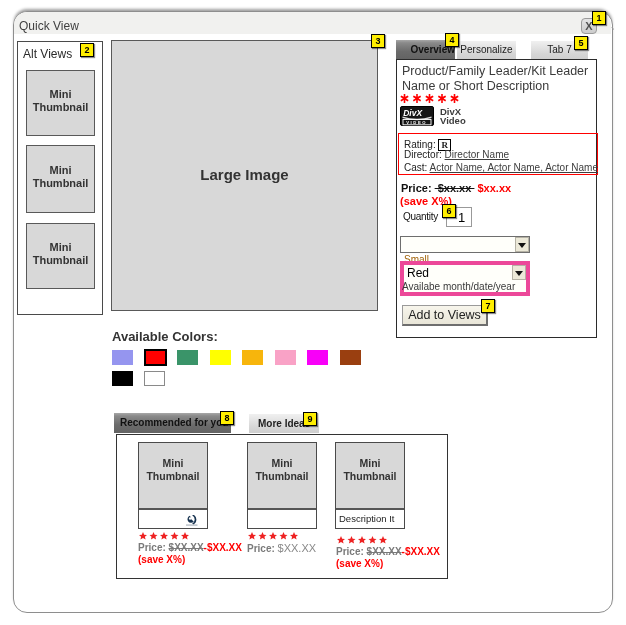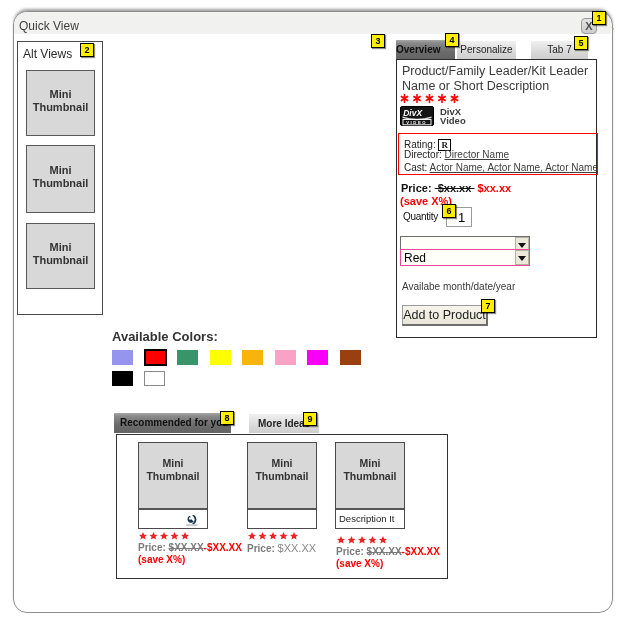--- a/index.html
+++ b/index.html
@@ -46,25 +46,28 @@
     </div>
 
   <div class="ph abs" style="left:26px; top:145px; width:69px; height:68px; font-size:11px;">
     <div style="margin-top:18px; line-height:13px;">Mini<br>Thumbnail</div>
     </div>
 
   <div class="ph abs" style="left:26px; top:223px; width:69px; height:66px; font-size:11px;">
     <div style="margin-top:17px; line-height:13px;">Mini<br>Thumbnail</div>
     </div>
 
+  <div class="ph abs" style="left:111px; top:40px; width:267px; height:271px; font-size:15px;">
+    <div style="margin-top:125px;">Large Image</div>
+    </div>
 
   <div class="badge" style="left:371px; top:34px;">3</div>
 
   <div class="tabdark abs" style="left:396px; top:40px; width:59px; height:19px; font-size:10px;
-       text-align:left; line-height:19px;">Overview</div>
+       text-align:right; line-height:19px;">Overview</div>
 
   <div class="badge" style="left:445px; top:33px;">4</div>
 
   <div class="tablight abs" style="left:457px; top:41px; width:59px; height:18px; font-size:10px;
        text-align:center; line-height:18px;">Personalize</div>
 
   <div class="tablight abs" style="left:531px; top:41px; width:57px; height:18px; font-size:10px;
        text-align:center; line-height:18px;">Tab 7</div>
 
   <div class="badge" style="left:574px; top:36px;">5</div>
@@ -113,31 +116,31 @@
   <div class="abs" style="left:446px; top:207px; width:26px; height:20px; border:1px solid #999; background:#fff; font-size:13px; color:#000; padding:2px 0 0 11px;">1</div>
 
   <div class="badge" style="left:442px; top:204px;">6</div>
 
   <div class="abs" style="left:400px; top:236px; width:130px; height:17px; border:1px solid #6e6e6e; background:#fffffa;">
     <div style="position:absolute; left:3px; top:17px; font-size:10px; color:#a16207;">Small</div>
     <div style="position:absolute; right:0; top:0; width:14px; height:15px; background:#ece9d8; border:1px solid #b5b2a5;"></div>
     <div style="position:absolute; right:3px; top:6px; width:0; height:0; border-left:4px solid transparent; border-right:4px solid transparent; border-top:5px solid #111;"></div>
   </div>
 
-  <div class="abs" style="left:400px; top:249px; width:130px; height:17px; border:1px solid #ec4899; background:#fffffa;">
+  <div class="abs" style="left:400px; top:261px; width:130px; height:35px; border:4px solid #ec4899; background:#fffffa;">
     <div style="position:absolute; left:3px; top:1px; font-size:12px; color:#000;">Red</div>
     <div style="position:absolute; right:0; top:0; width:14px; height:15px; background:#ece9d8; border:1px solid #b5b2a5;"></div>
     <div style="position:absolute; right:3px; top:6px; width:0; height:0; border-left:4px solid transparent; border-right:4px solid transparent; border-top:5px solid #111;"></div>
   </div>
 
   <div class="abs" style="left:402px; top:281px; font-size:10px; color:#3a3a3a;">Availabe month/date/year</div>
 
   <div class="abs" style="left:402px; top:305px; width:86px; height:21px; background:linear-gradient(#f7f5ec,#e9e6d8);
        border:1px solid #9a9a9a; border-right:2px solid #6e6e6e; border-bottom:2px solid #6e6e6e;
-       font-size:12.5px; color:#222; text-align:center; line-height:19px;">Add to Product</div>
+       font-size:12.5px; color:#222; text-align:center; line-height:19px;">Add to Views</div>
 
   <div class="badge" style="left:481px; top:299px;">7</div>
 
   <div class="abs" style="left:112px; top:329px; font-size:13px; font-weight:bold; color:#333;">Available Colors:</div>
 
   <div class="abs" style="left:112px; top:350px; width:21px; height:15px; background:#9595ef;"></div>
 
   <div class="abs" style="left:144px; top:349px; width:23px; height:17px; background:#f00; border:2px solid #000;"></div>
 
   <div class="abs" style="left:177px; top:350px; width:21px; height:15px; background:#3a9469;"></div>

